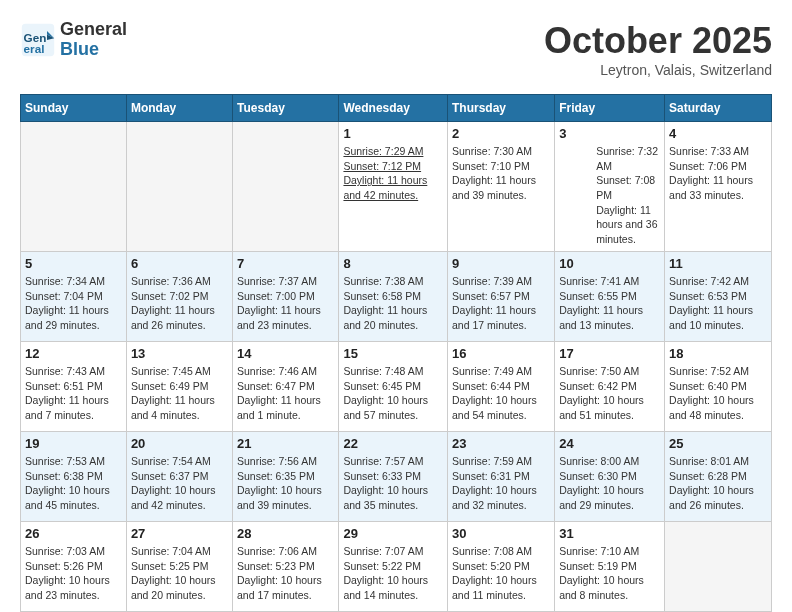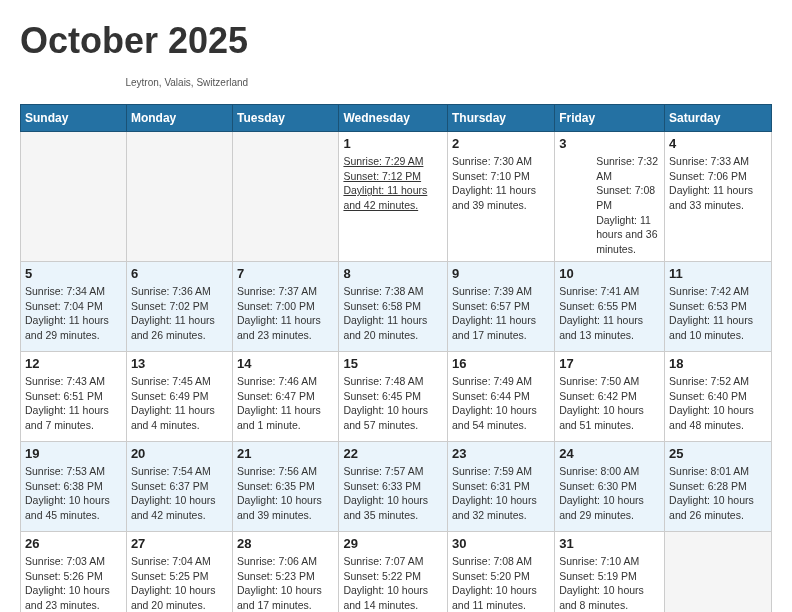--- a/index.html
+++ b/index.html
@@ -36,23 +36,22 @@
     }
     .title-block {
       text-align: right;
     }
     .month-title {
       font-size: 36px;
       font-weight: bold;
       color: #333;
     }
     .location {
-      font-size: 10px;
+      font-size: 14px;
       color: #555;
-      margin-top: 15px;
     }
     .calendar {
       width: 100%;
       border-collapse: collapse;
       font-size: 11px;
     }
     .calendar th {
       background-color: #2471a3;
       color: #fff;
       padding: 6px 4px;
@@ -81,20 +80,33 @@
       color: #333;
       font-size: 10.5px;
       line-height: 1.4;
     }
     .row-even td { background: #eaf4fb; }
   </style>
 </head>
 <body>
 
 <div class="header">
+  <div class="logo">
+    <svg class="logo-icon" viewBox="0 0 40 40">
+      <rect x="2" y="2" width="36" height="36" rx="4" fill="#eaf4fb"></rect>
+      <text x="4" y="22" font-size="13" font-weight="bold" fill="#1a5276">Gen</text>
+      <text x="4" y="34" font-size="13" font-weight="bold" fill="#2471a3">eral</text>
+      <polygon points="30,10 38,18 30,14" fill="#2471a3"></polygon>
+      <polygon points="30,14 38,18 30,20" fill="#1a5276"></polygon>
+    </svg>
+    <div class="logo-text">
+      <span>General</span>
+      <span style="color:#2471a3">Blue</span>
+    </div>
+  </div>
   <div class="title-block">
     <div class="month-title">October 2025</div>
     <div class="location">Leytron, Valais, Switzerland</div>
   </div>
 </div>
 
 <table class="calendar">
   <thead>
     <tr>
     <th>Sunday</th>

